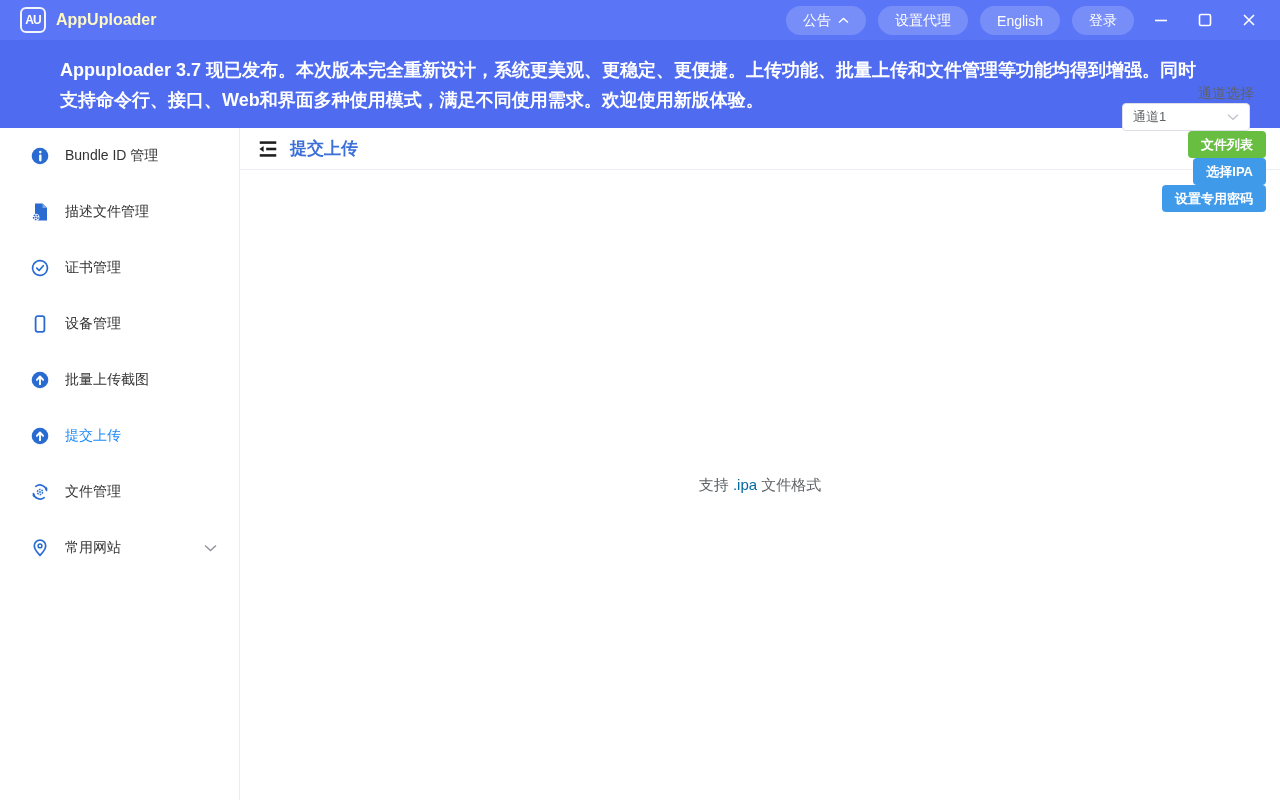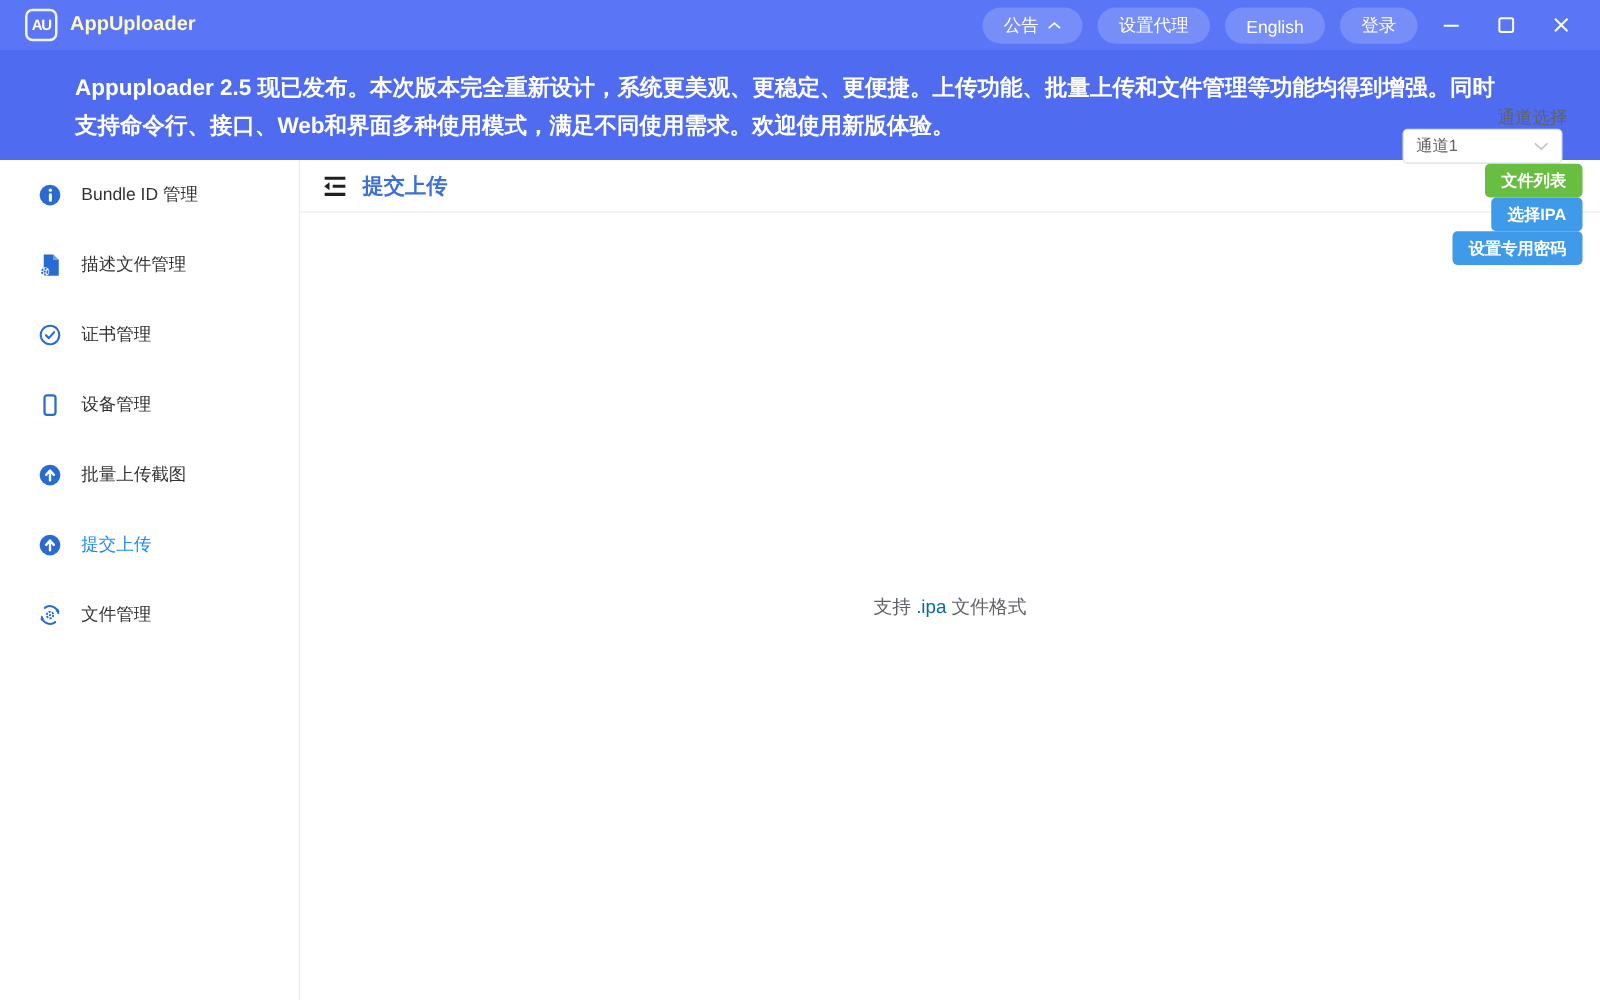--- a/index.html
+++ b/index.html
@@ -85,21 +85,21 @@
       </svg>
     </div>
     <div class="win-btn">
       <svg width="14" height="14" viewBox="0 0 14 14">
         <path d="M2 2 L12 12 M12 2 L2 12" stroke="#fff" stroke-width="1.6"></path>
       </svg>
     </div>
   </div>
 </div>
 
-<div class="banner">Appuploader 2.5 现已发布。本次版本完全重新设计，系统更美观、更稳定、更便捷。上传功能、批量上传和文件管理等功能均得到增强。同时支持命令行、接口、Web和界面多种使用模式，满足不同使用需求。欢迎使用新版体验。</div>
+<div class="banner">Appuploader 3.7 现已发布。本次版本完全重新设计，系统更美观、更稳定、更便捷。上传功能、批量上传和文件管理等功能均得到增强。同时支持命令行、接口、Web和界面多种使用模式，满足不同使用需求。欢迎使用新版体验。</div>
 
 <div class="body-row">
 
   <div class="sidebar">
 
 
     <div class="nav-item">
       <svg class="nav-icon" viewBox="0 0 20 20">
         <circle cx="10" cy="10" r="8.3" fill="#2a6bd2"></circle>
         <rect x="9" y="4.8" width="2.6" height="2.6" rx="1.3" fill="#fff"></rect>
@@ -155,20 +155,30 @@
         <path d="M3.4 11.5 a6.8 6.8 0 0 0 10.8 4.2" fill="none" stroke="#2a6bd2" stroke-width="1.6" stroke-linecap="round"></path>
         <path d="M16.6 8.5 a6.8 6.8 0 0 0 -10.8 -4.2" fill="none" stroke="#2a6bd2" stroke-width="1.6" stroke-linecap="round"></path>
         <path d="M2.2 12.8 l3 -0.4 -1.6 2.8 Z" fill="#2a6bd2"></path>
         <path d="M17.8 7.2 l-3 0.4 1.6 -2.8 Z" fill="#2a6bd2"></path>
         <circle cx="10" cy="10" r="2.6" fill="none" stroke="#2a6bd2" stroke-width="1.5" stroke-dasharray="1.7 1"></circle>
         <circle cx="10" cy="10" r="0.9" fill="#2a6bd2"></circle>
       </svg>
       <span class="nav-label">文件管理</span>
     </div>
 
+    <div class="nav-item">
+      <svg class="nav-icon" viewBox="0 0 20 20">
+        <path d="M10 2.2 c-3.3 0 -5.7 2.5 -5.7 5.6 0 3.9 5.7 9.6 5.7 9.6 s5.7 -5.7 5.7 -9.6 c0 -3.1 -2.4 -5.6 -5.7 -5.6 Z" fill="none" stroke="#2a6bd2" stroke-width="1.7" stroke-linejoin="round"></path>
+        <circle cx="10" cy="7.9" r="1.9" fill="none" stroke="#2a6bd2" stroke-width="1.5"></circle>
+      </svg>
+      <span class="nav-label">常用网站</span>
+      <svg class="nav-chevron" width="13" height="8" viewBox="0 0 13 8">
+        <polyline points="1,1.5 6.5,6.5 12,1.5" fill="none" stroke="#909399" stroke-width="1.4"></polyline>
+      </svg>
+    </div>
   </div>
 
   <div class="main">
 
     <div class="main-header">
       <div class="fold-btn">
         <svg width="22" height="22" viewBox="0 0 24 24">
           <line x1="3" y1="5" x2="21" y2="5" stroke="#1f1f1f" stroke-width="2.8"></line>
           <line x1="10" y1="12" x2="21" y2="12" stroke="#1f1f1f" stroke-width="2.8"></line>
           <line x1="3" y1="19" x2="21" y2="19" stroke="#1f1f1f" stroke-width="2.8"></line>

